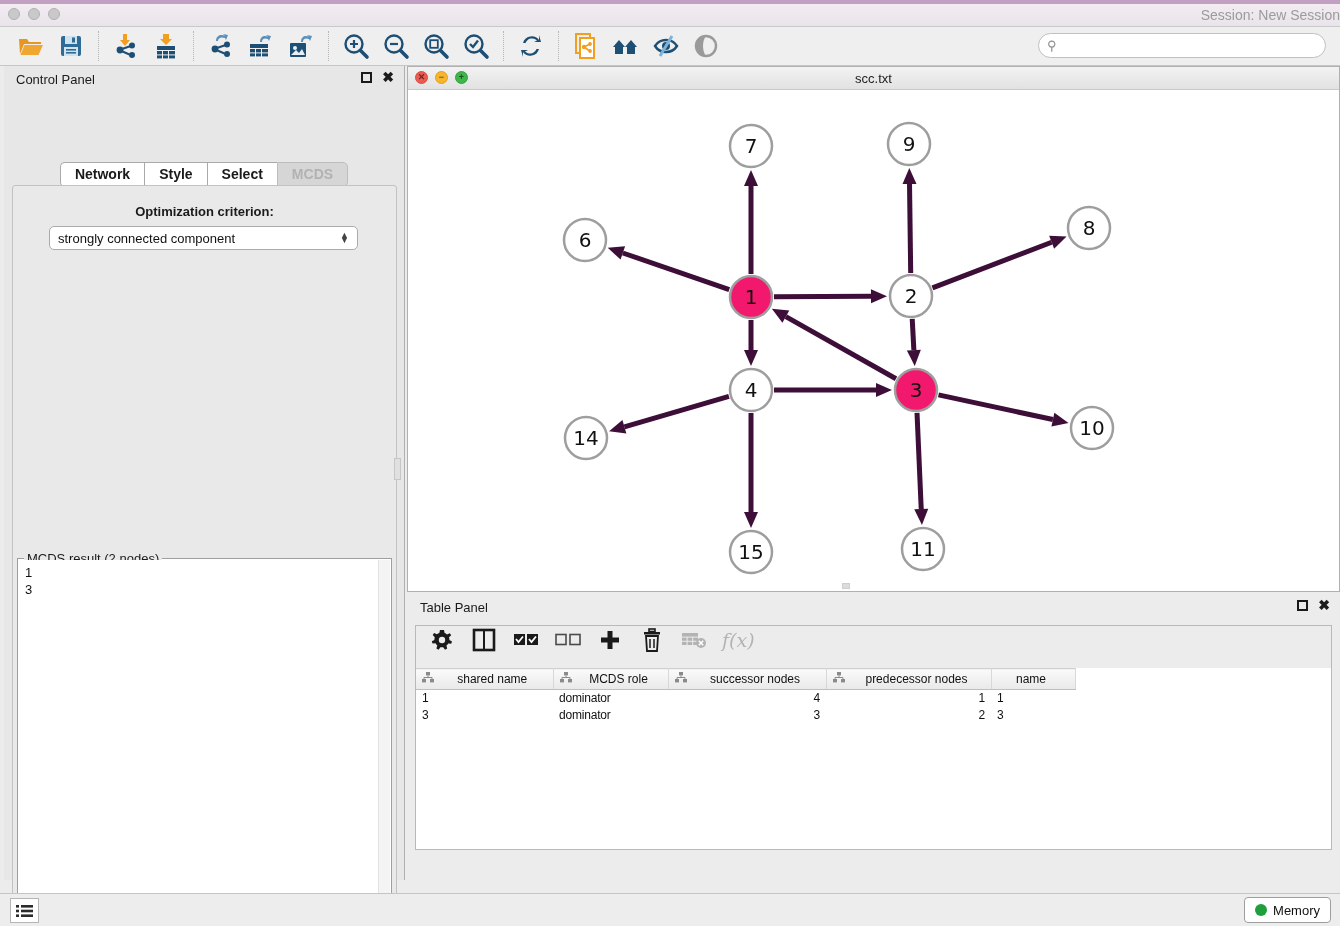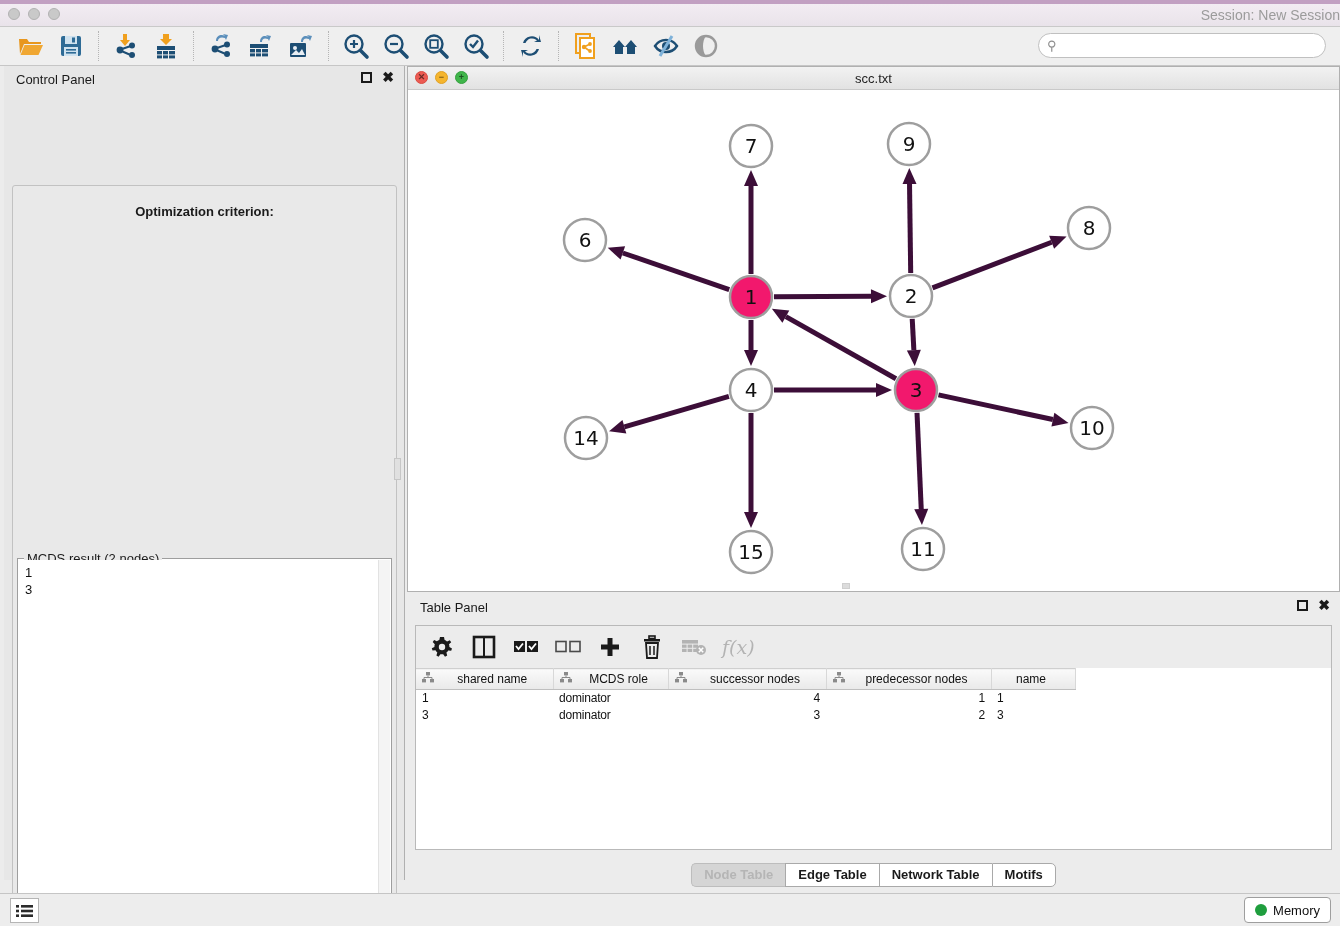--- a/index.html
+++ b/index.html
@@ -80,21 +80,21 @@
   .net-resize-handle { position:absolute; left:434px; bottom:2px; width:8px; height:6px; background:#dcdcdc; border:1px solid #cfcfcf; }
 
   .graph-node-label { font-family:"DejaVu Sans", sans-serif; font-size:20px; fill:#111; }
 
   
   .table-panel { position:absolute; left:407px; top:595px; width:933px; height:295px; background:#ececec; }
   .tp-header { height:26px; position:relative; }
   .tp-header .ph-title { position:absolute; left:13px; top:5px; font-size:13px; color:#1a1a1a; }
   .tp-container { position:absolute; left:8px; top:30px; width:917px; height:225px; background:#fff;
     border:1px solid #b9b9b9; }
-  .tp-toolbar { height:42px; background:#ececec; display:flex; align-items:center; padding-left:12px; gap:14px; }
+  .tp-toolbar { height:42px; background:#ececec; display:flex; align-items:flex-start; padding-left:12px; gap:14px; }
   .tp-ic { width:28px; height:28px; display:flex; align-items:center; justify-content:center; cursor:pointer; }
   .fx-label { font-family:"DejaVu Serif", serif; font-style:italic; font-size:19px; color:#b3b3b3; }
 
   .data-table { width:100%; border-collapse:collapse; table-layout:fixed; }
   .data-table th { background:linear-gradient(#fafafa,#e9e9e9); border-top:1px solid #cfcfcf; border-bottom:1px solid #bfbfbf;
     border-right:1px solid #d8d8d8; font-size:12px; font-weight:normal; color:#111; height:21px; position:relative;
     text-align:center; }
   .th-inner { display:flex; align-items:flex-end; justify-content:flex-start; gap:8px; padding-left:6px; }
   .th-label { flex:1; text-align:center; padding-right:10px; }
   .data-table td { font-size:12px; color:#111; height:17px; padding:0 6px; letter-spacing:-0.2px; }
@@ -289,22 +289,35 @@
 </div>
 
 <div class="control-panel">
   <div class="panel-header">
     <span class="ph-title">Control Panel</span>
     <span class="ph-icons">
       <span class="float-ic"></span>
       <span class="close-ic">✖</span>
     </span>
   </div>
+  <div class="cp-tabs" id="cp-tabs">
+      <div class="cp-tab">Network</div>
+      <div class="cp-tab">Style</div>
+      <div class="cp-tab">Select</div>
+      <div class="cp-tab active">MCDS</div>
+    </div>
   <div class="cp-content">
     <div class="opt-label">Optimization criterion:</div>
+    <div class="dropdown">
+      <span class="dd-value">strongly connected component</span>
+      <span class="dd-stepper">
+          <span>▲</span>
+          <span>▼</span>
+        </span>
+    </div>
     <div class="result-fieldset">
       <span class="result-legend">MCDS result (2 nodes)</span>
       <div class="result-body" id="result-body">1
 3</div>
       <div class="result-scroll"></div>
     </div>
   </div>
 </div>
 
 <div class="v-splitter"></div>
@@ -527,26 +540,20 @@
             <td class="al">3</td>
             <td class="al">dominator</td>
             <td class="ar">3</td>
             <td class="ar">2</td>
             <td class="al">3</td>
             <td></td>
           </tr>
         </tbody>
     </table>
   </div>
-  <div class="tp-tabs" id="tp-tabs">
-      <div class="tp-tab active">Node Table</div>
-      <div class="tp-tab">Edge Table</div>
-      <div class="tp-tab">Network Table</div>
-      <div class="tp-tab">Motifs</div>
-    </div>
 </div>
 
 <div class="statusbar">
   <div class="sb-left-btn">
     <svg width="17" height="14" viewBox="0 0 17 14">
         <g fill="#2b2b2b">
           <rect x="0" y="1" width="3" height="2.6"></rect>
           <rect x="5" y="1" width="12" height="2.6"></rect>
           <rect x="0" y="5.7" width="3" height="2.6"></rect>
           <rect x="5" y="5.7" width="12" height="2.6"></rect>

